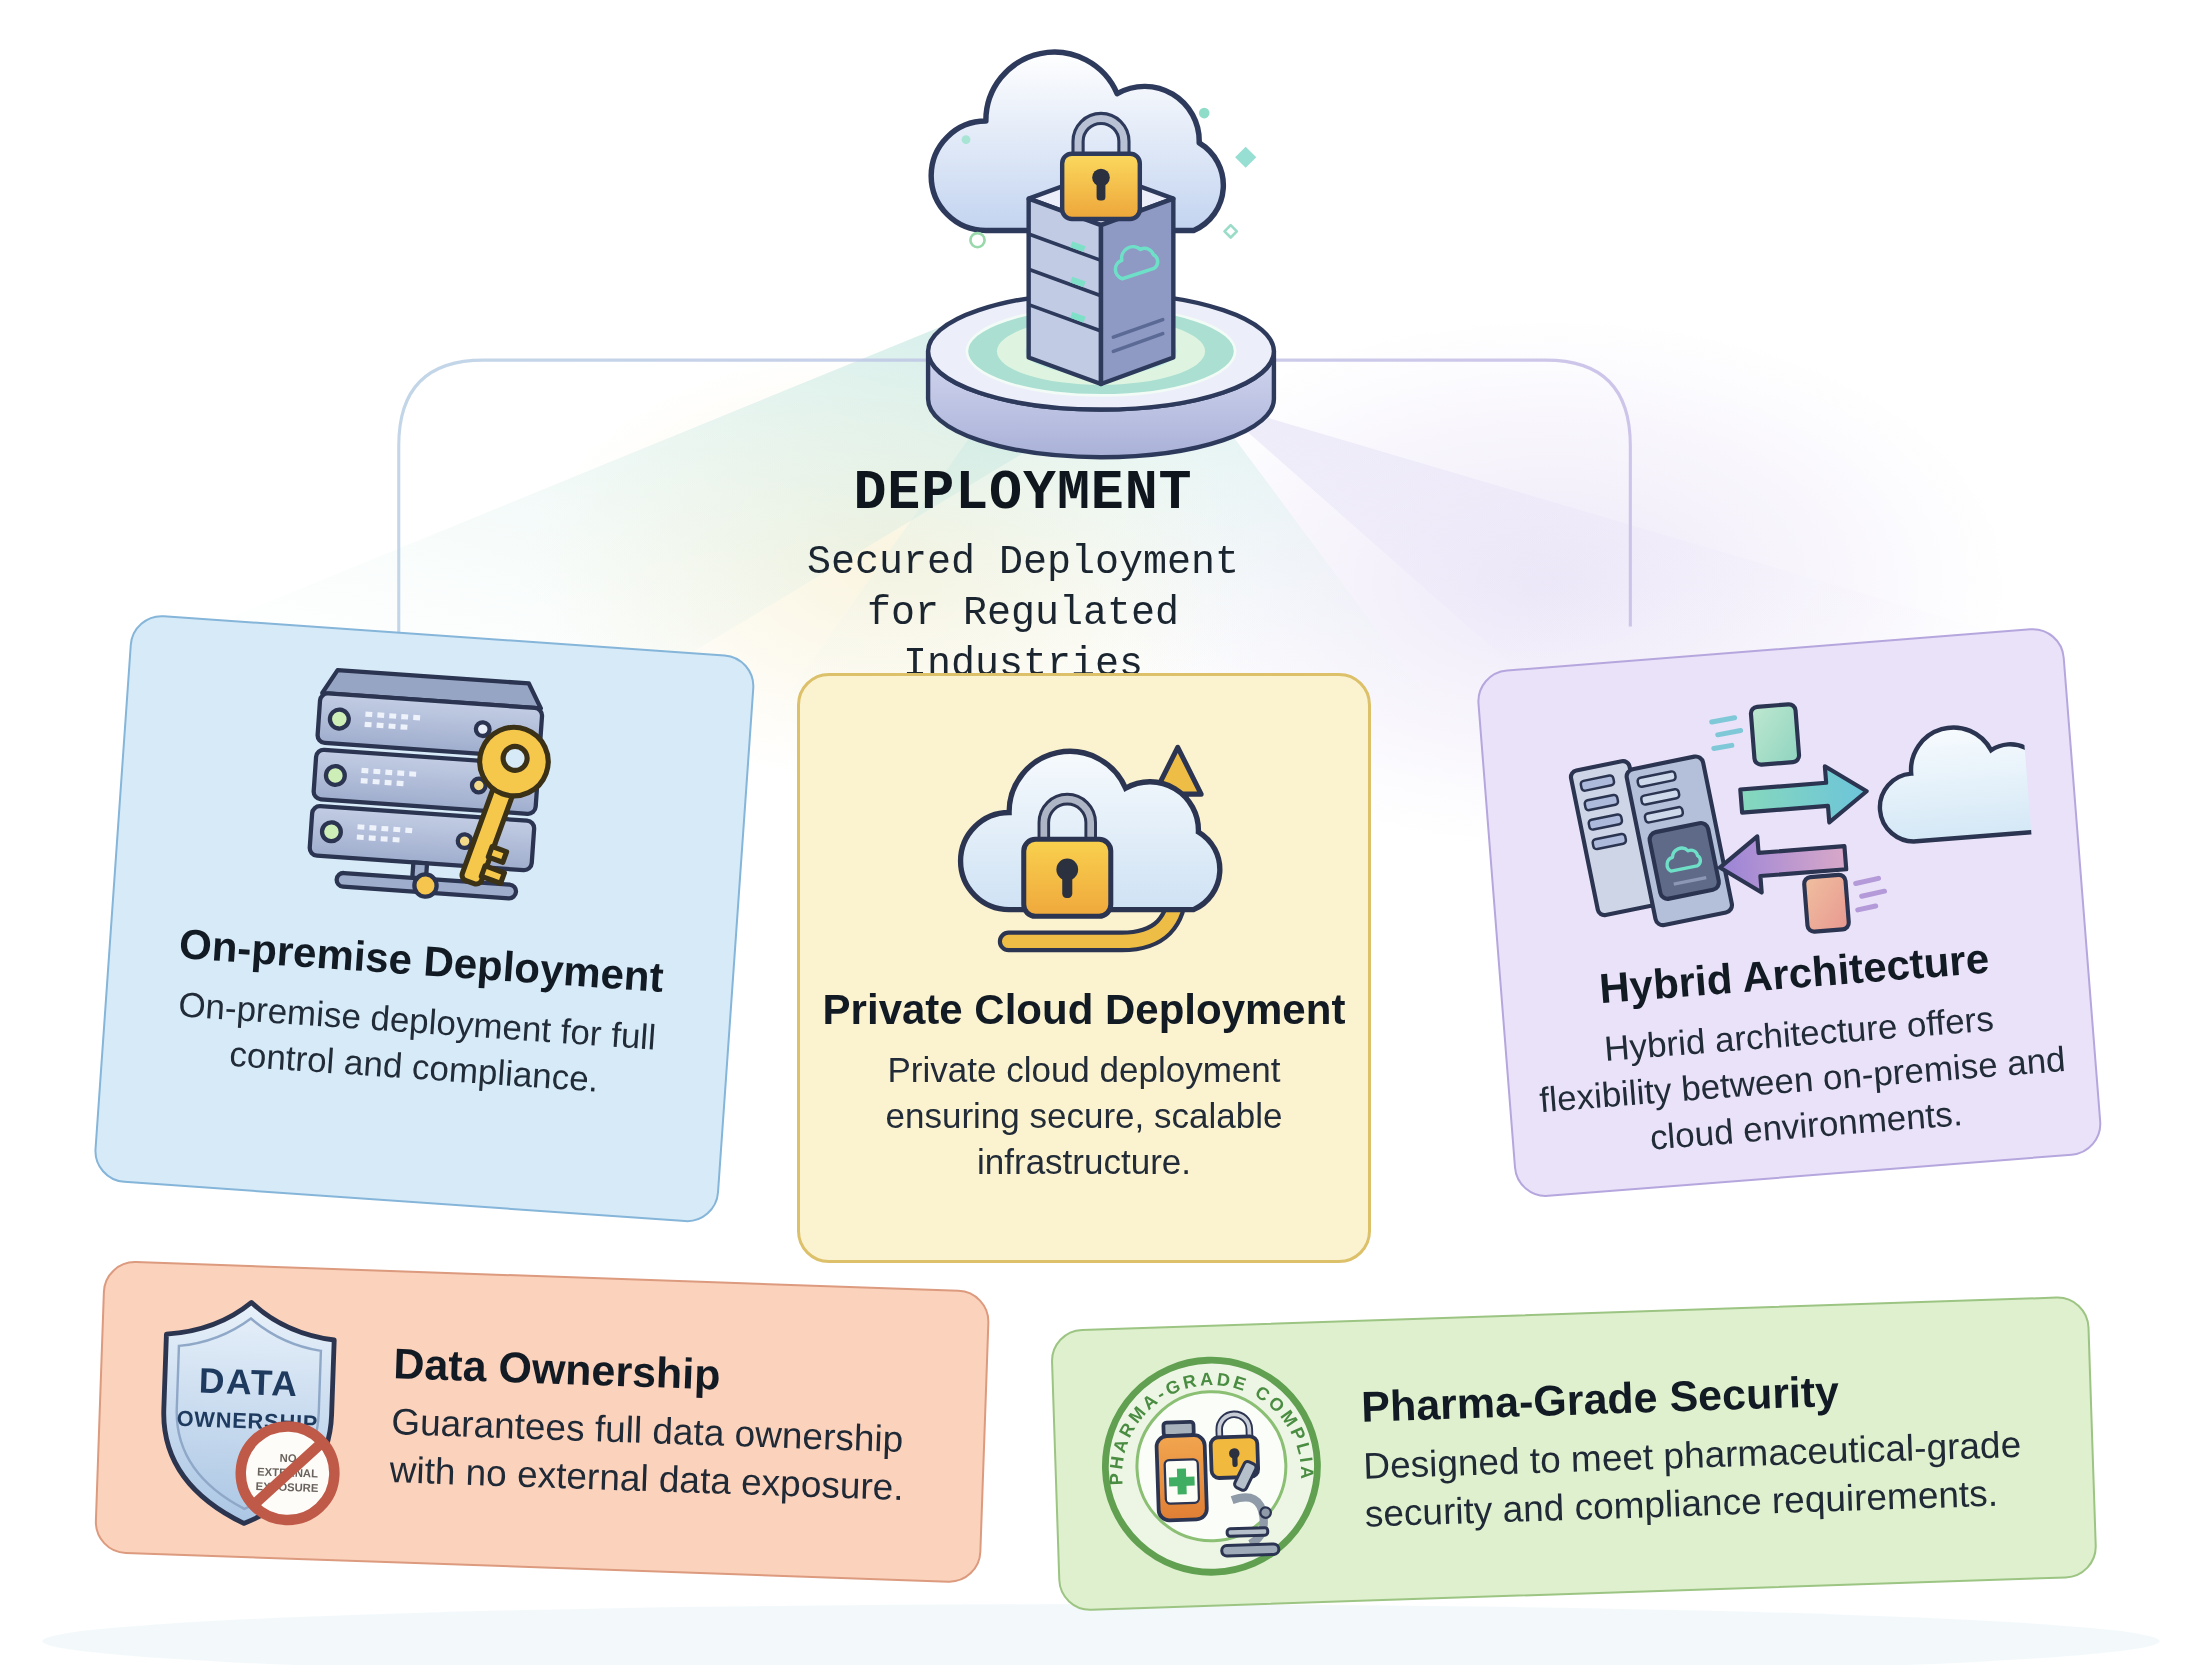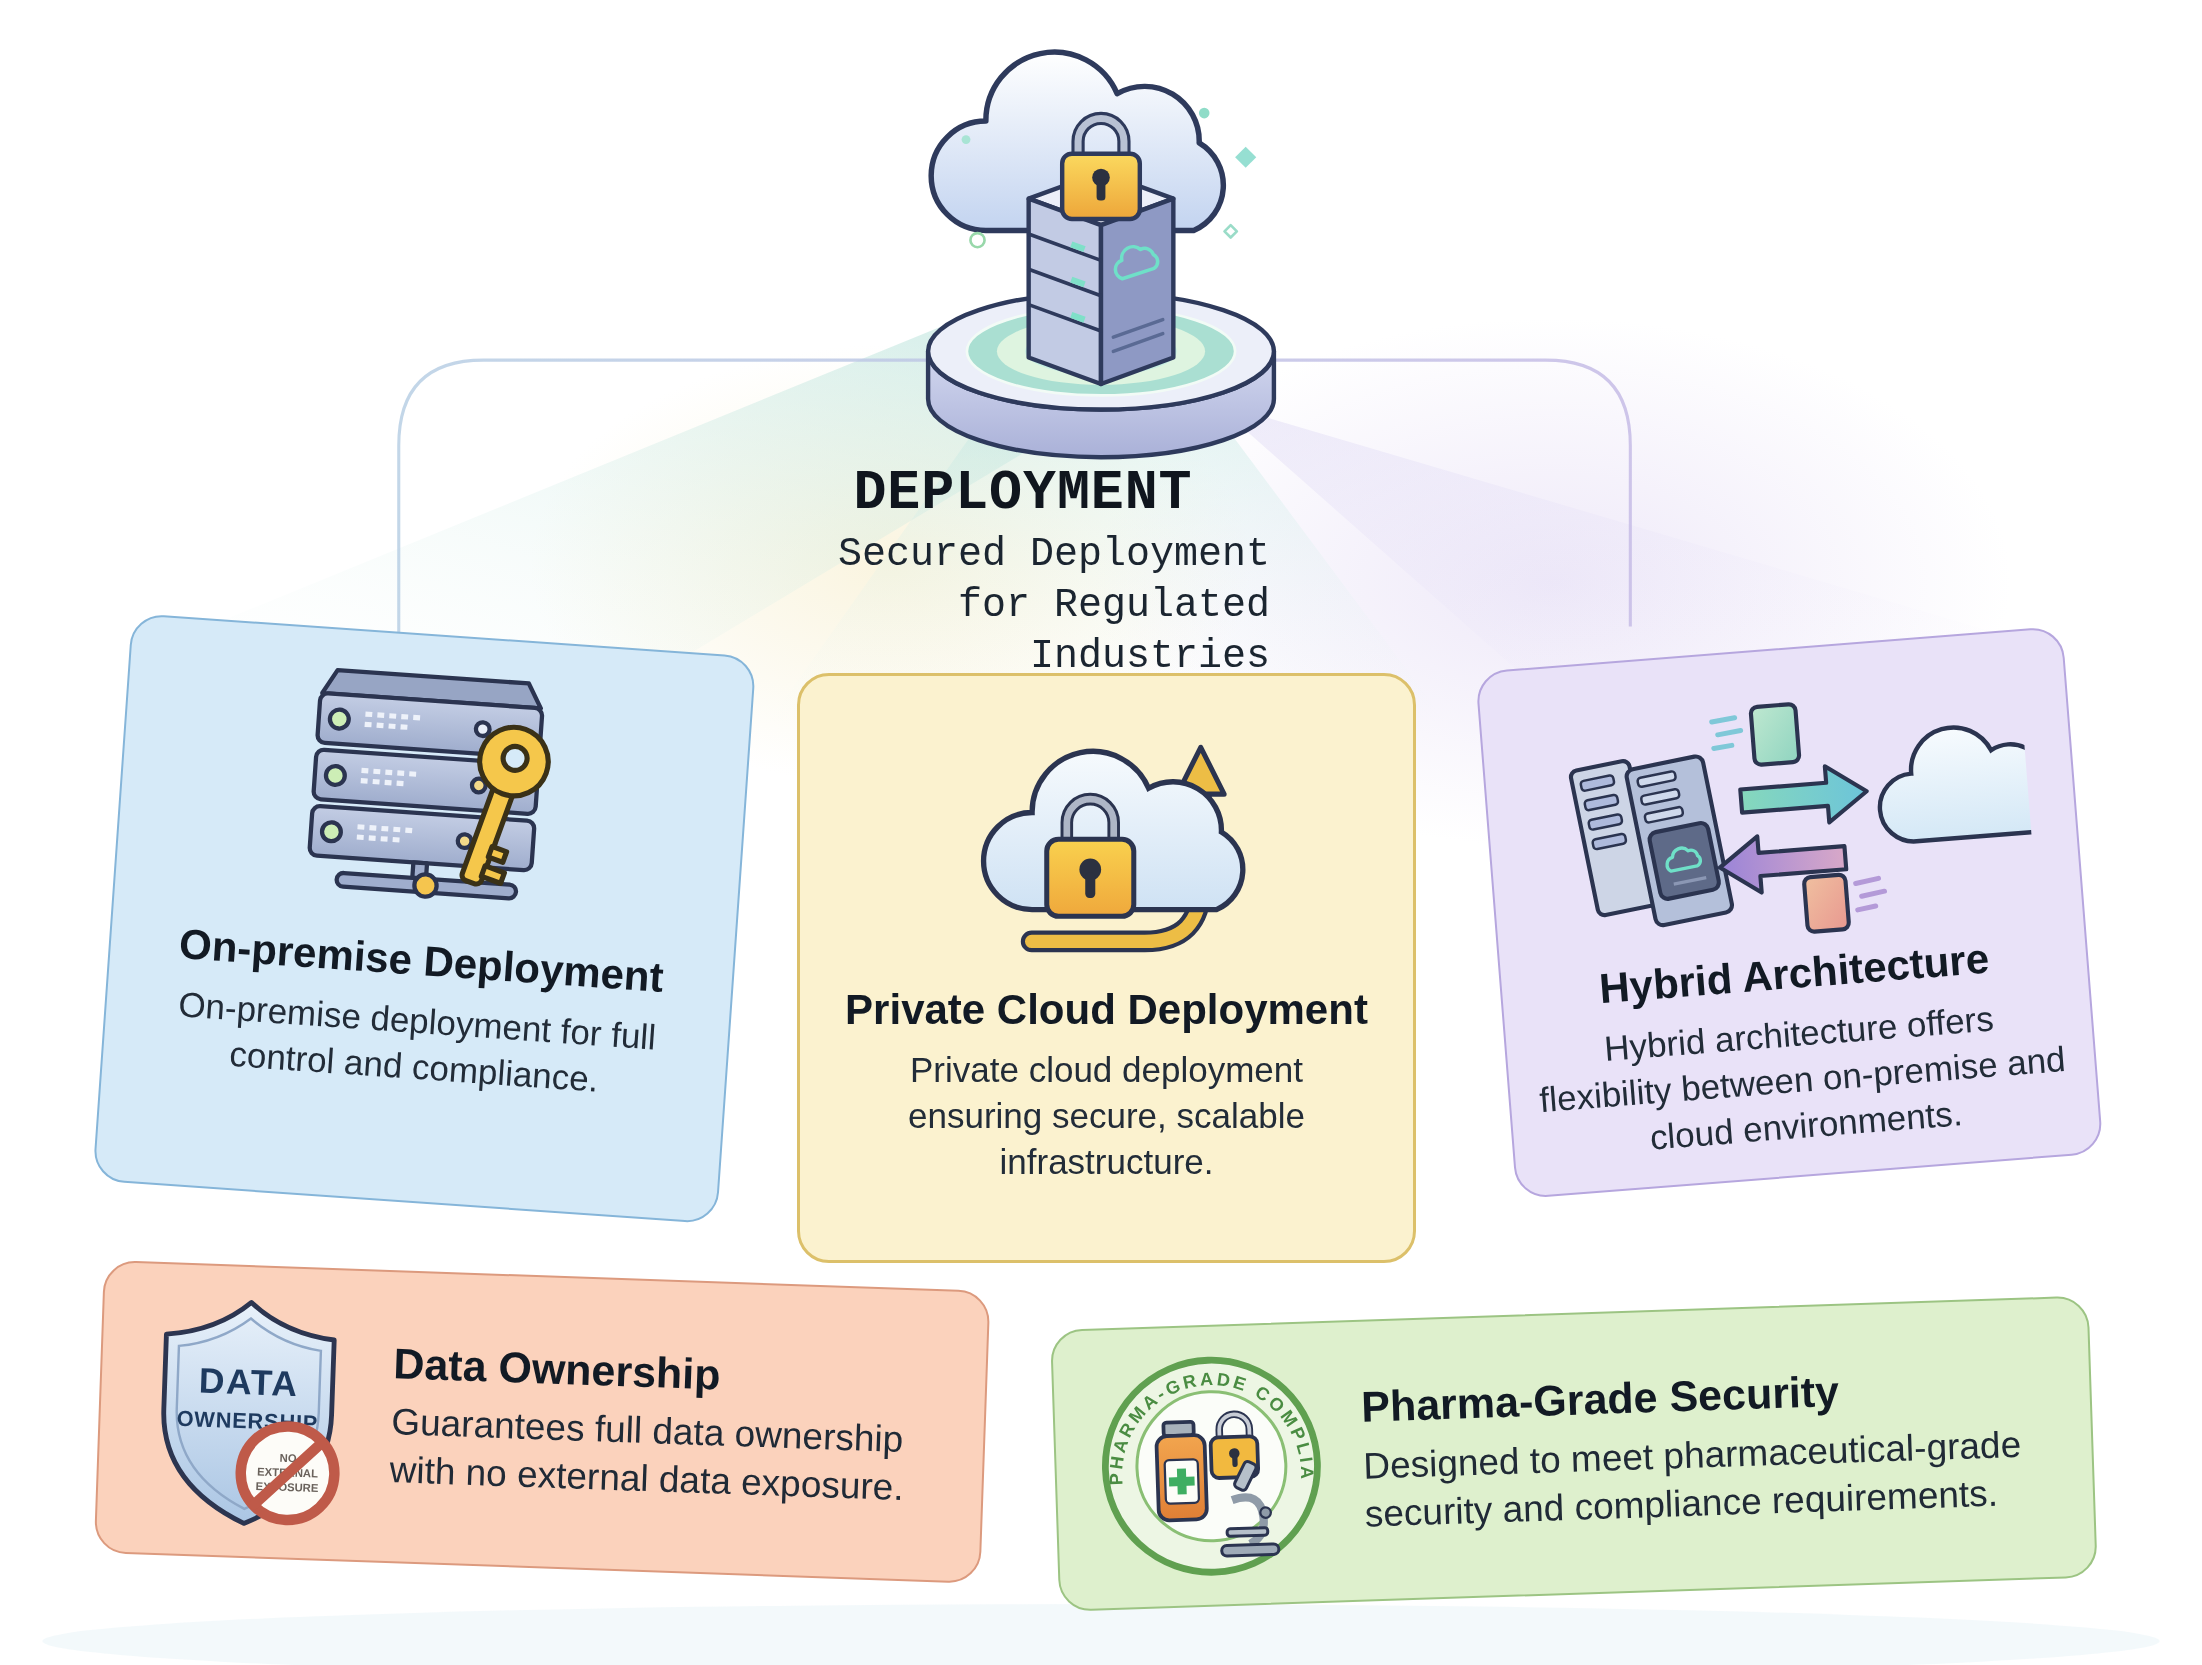--- a/index.html
+++ b/index.html
@@ -12,34 +12,34 @@
   #bg{position:absolute;left:0;top:0;z-index:0;}
   .hero-text{
     position:absolute;left:670px;top:462px;width:706px;z-index:1;
     text-align:center;
     font-family:Liberation Mono, monospace;
   }
   .hero-text h1{
     margin:0;font-size:55px;font-weight:700;letter-spacing:0.9px;color:#10161e;
   }
   .hero-text p{
-    margin:4px auto 0 auto;width:494px;font-size:40px;line-height:1.28;color:#1b2530;text-align:right;
+    margin:12px auto 0 auto;width:494px;font-size:40px;line-height:1.28;color:#1b2530;
   }
   .card{
     position:absolute;z-index:2;border-radius:32px;box-sizing:border-box;
     transform-origin:top left;
   }
   .card-top{
     display:flex;flex-direction:column;align-items:center;
     padding-top:30px;
   }
   .card-top .ttl{font-size:42px;font-weight:700;color:#121a24;margin:5.3px 0 0 0;text-align:center;}
   .card-top .dsc{font-size:35px;line-height:1.32;color:#222c38;text-align:center;margin:12.4px auto 0 auto;}
   .card-onprem{left:132px;top:613px;width:626px;height:569px;background:#d6eaf8;border:2.6px solid #85b5d9;transform:rotate(4deg);}
-  .card-cloud{left:797px;top:673px;width:619px;height:590px;background:#fbf2cf;border:3.5px solid #dcc06a;}
+  .card-cloud{left:797px;top:673px;width:574px;height:590px;background:#fbf2cf;border:3.5px solid #dcc06a;}
   .card-hybrid{left:1475px;top:672px;width:589px;height:529px;background:#e9e2f8;border:2.6px solid #b6a6de;transform:rotate(-4.5deg);}
   .card-banner{
     display:flex;align-items:center;gap:39px;padding:23px 42px;
   }
   .card-data{left:104px;top:1260px;width:887px;height:293px;background:#fbd2bc;border:2.6px solid #dc9a7e;transform:rotate(2deg);}
   .card-pharma{left:1050px;top:1330px;width:1039px;height:282px;background:#def0cd;border:2.6px solid #9cc483;transform:rotate(-1.9deg);}
   .card-banner .txt{display:flex;flex-direction:column;}
   .card-banner .ttl{font-size:43px;font-weight:700;color:#121a24;margin:0 0 10.6px 0;}
   .card-banner .dsc{font-size:37px;line-height:1.3;color:#202a36;margin:0;}
   .w560{width:494px;} .w500{width:441px;} .w600{width:529px;} .w660{max-width:582px;} .w810{max-width:715px;}

